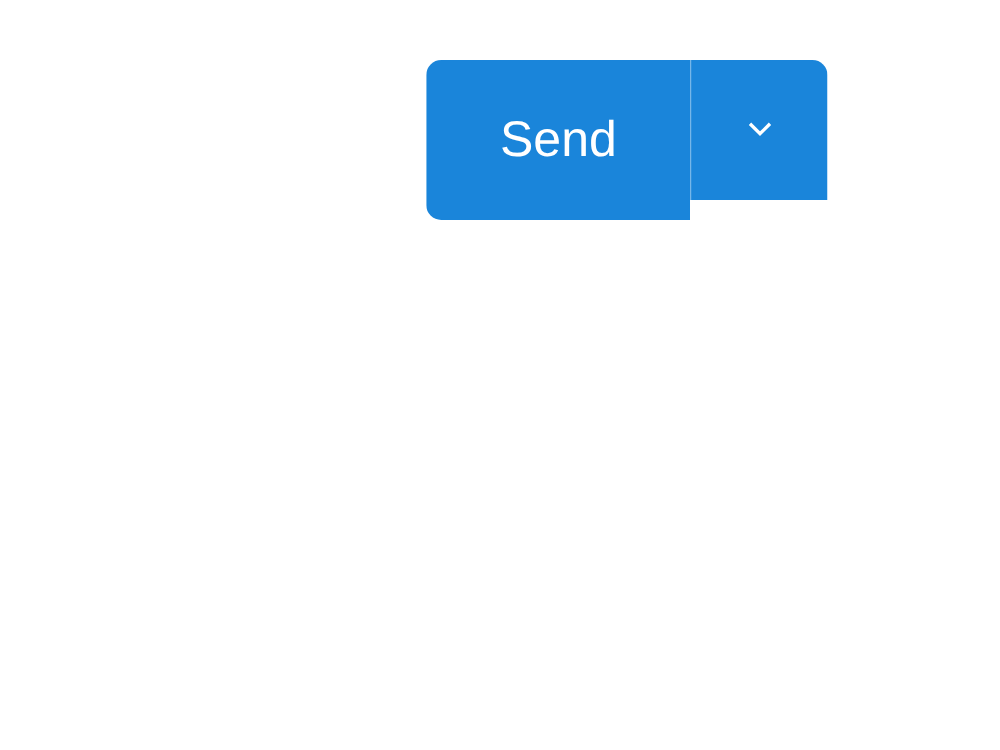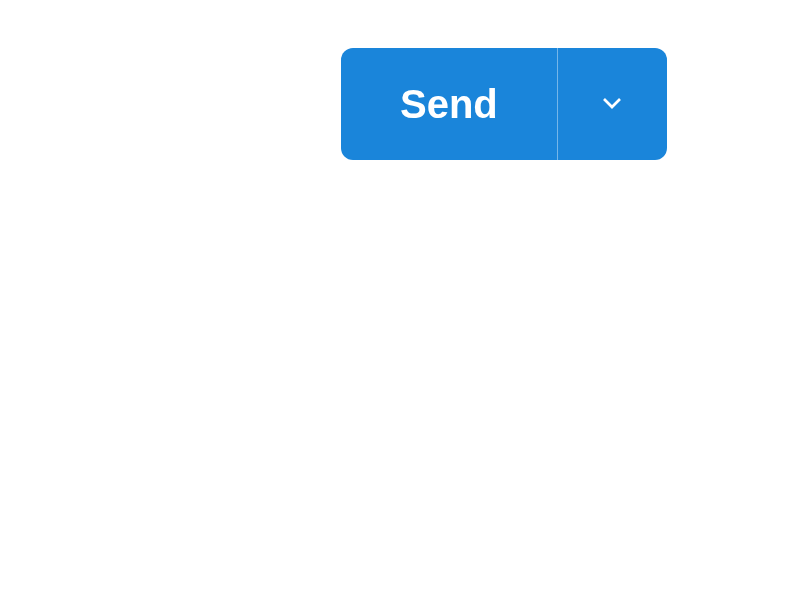--- a/index.html
+++ b/index.html
@@ -20,23 +20,23 @@
       top: 48px;
       display: flex;
       border-radius: 12px;
       overflow: hidden;
     }
     .send-btn {
       background: #1a85da;
       color: #fff;
       border: none;
       font-size: 40px;
-      font-weight: 700;
+      font-weight: 400;
       padding: 0 59px;
-      height: 112px;
+      height: 128px;
       display: flex;
       align-items: center;
       justify-content: center;
       cursor: pointer;
     }
     .dropdown-btn {
       background: #1a85da;
       color: #fff;
       border: none;
       width: 110px;

